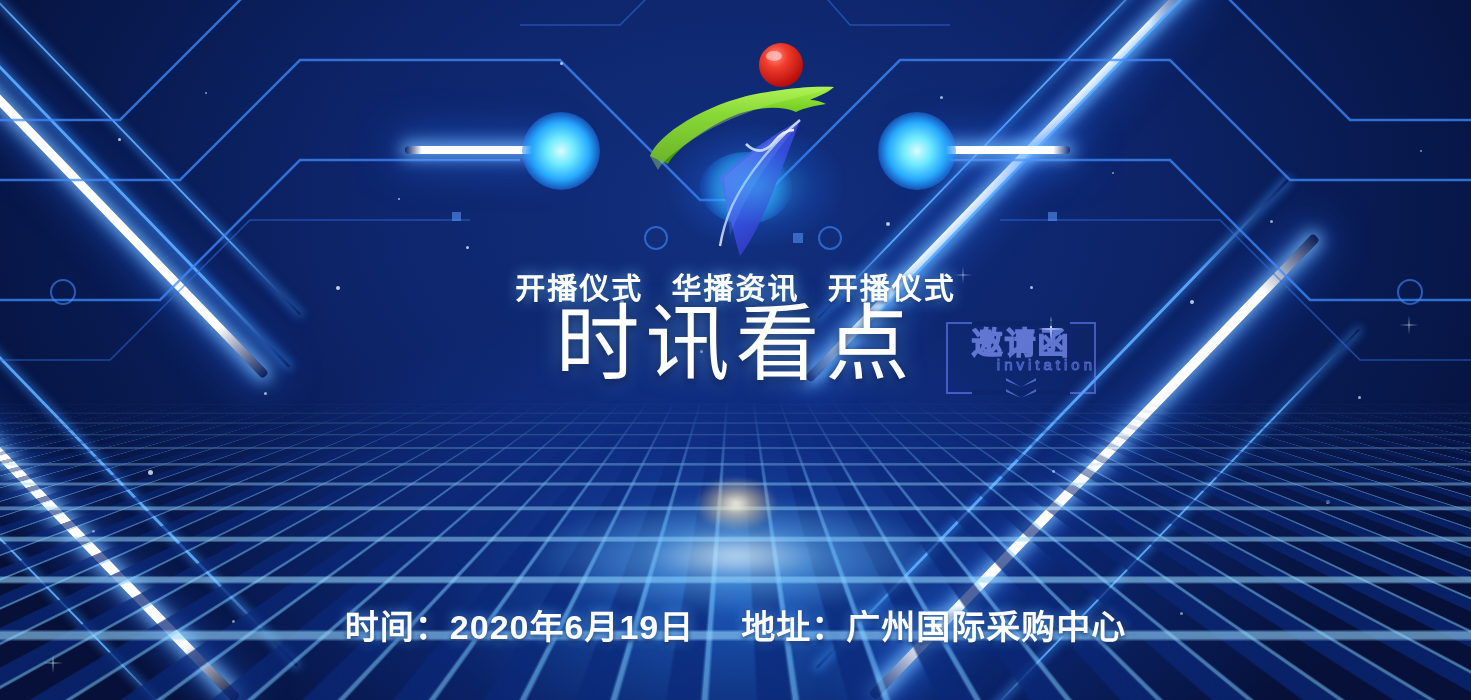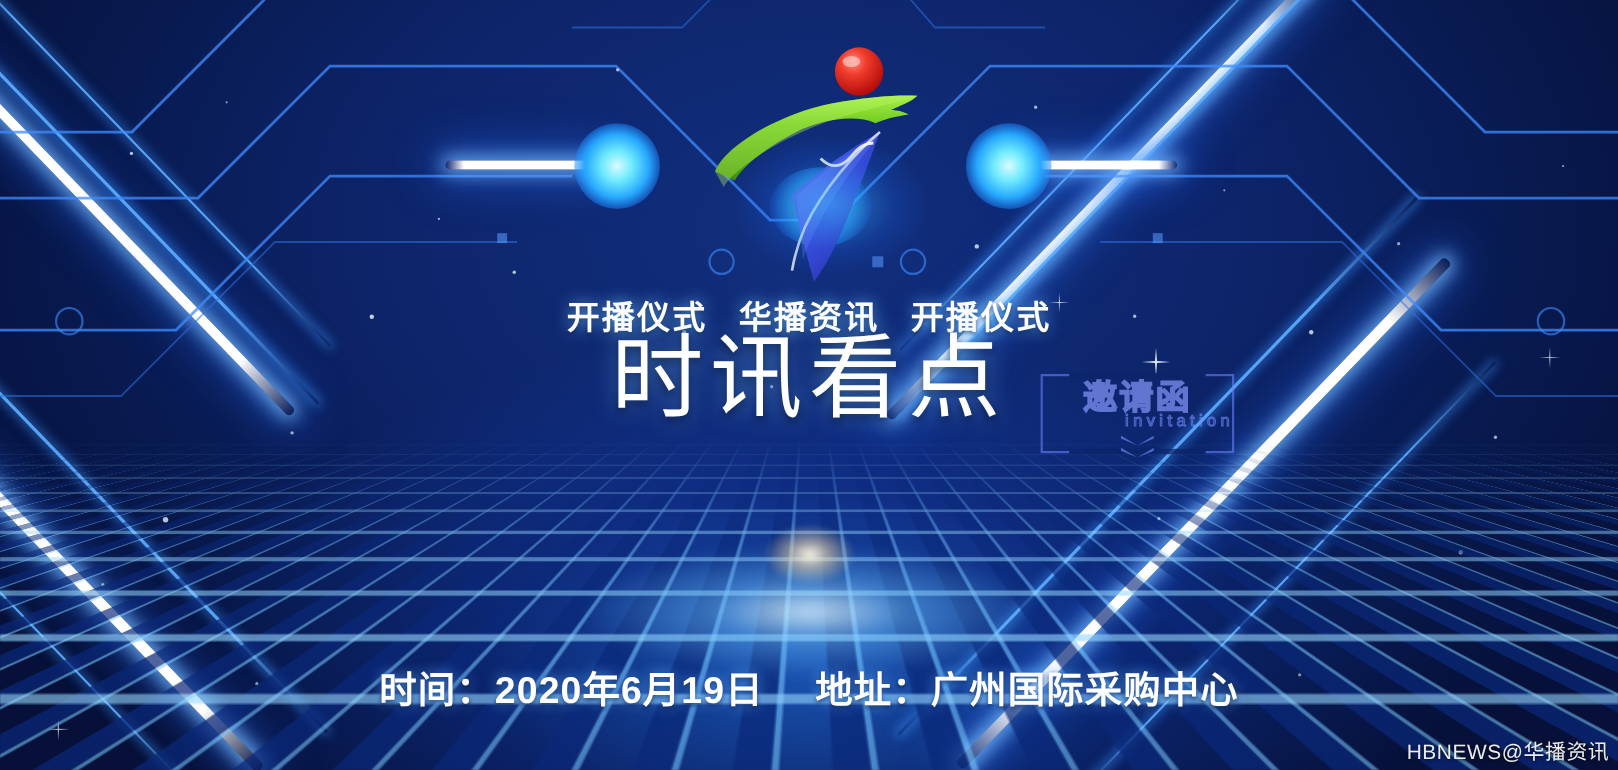--- a/index.html
+++ b/index.html
@@ -100,21 +100,21 @@
   }
   .subtitle span{margin:0 9px;}
 
   .brandtitle{
     position:absolute;left:0;right:0;top:302px;text-align:center;
     font-size:84px;line-height:1;font-weight:400;letter-spacing:6px;color:#ffffff;
     text-shadow:0 0 22px rgba(120,200,255,.55),0 3px 8px rgba(0,10,50,.85);
   }
 
   .invite{
-    position:absolute;left:946px;top:334px;width:176px;height:88px;
+    position:absolute;left:946px;top:316px;width:150px;height:88px;
     color:#6d7ff0;opacity:.72;
   }
   .invite .frame{
     position:absolute;inset:6px 0 10px 0;
     border:2px solid rgba(110,130,255,.8);
   }
   .invite .frame:before,.invite .frame:after{
     content:"";position:absolute;background:#0d2469;
   }
   .invite .frame:before{left:24px;right:24px;top:-3px;height:5px;}
@@ -346,15 +346,14 @@
   </div>
 
   <div class="headline-flare"></div>
 
   <div class="footer">
     <span>时间：</span><span>2020年6月19日</span>
     <span class="gap"></span>
     <span>地址：</span><span>广州国际采购中心</span>
   </div>
 
-  <div class="watermark">HBNEWS@华播资讯</div>
 
 </div>
 
 </body></html>

